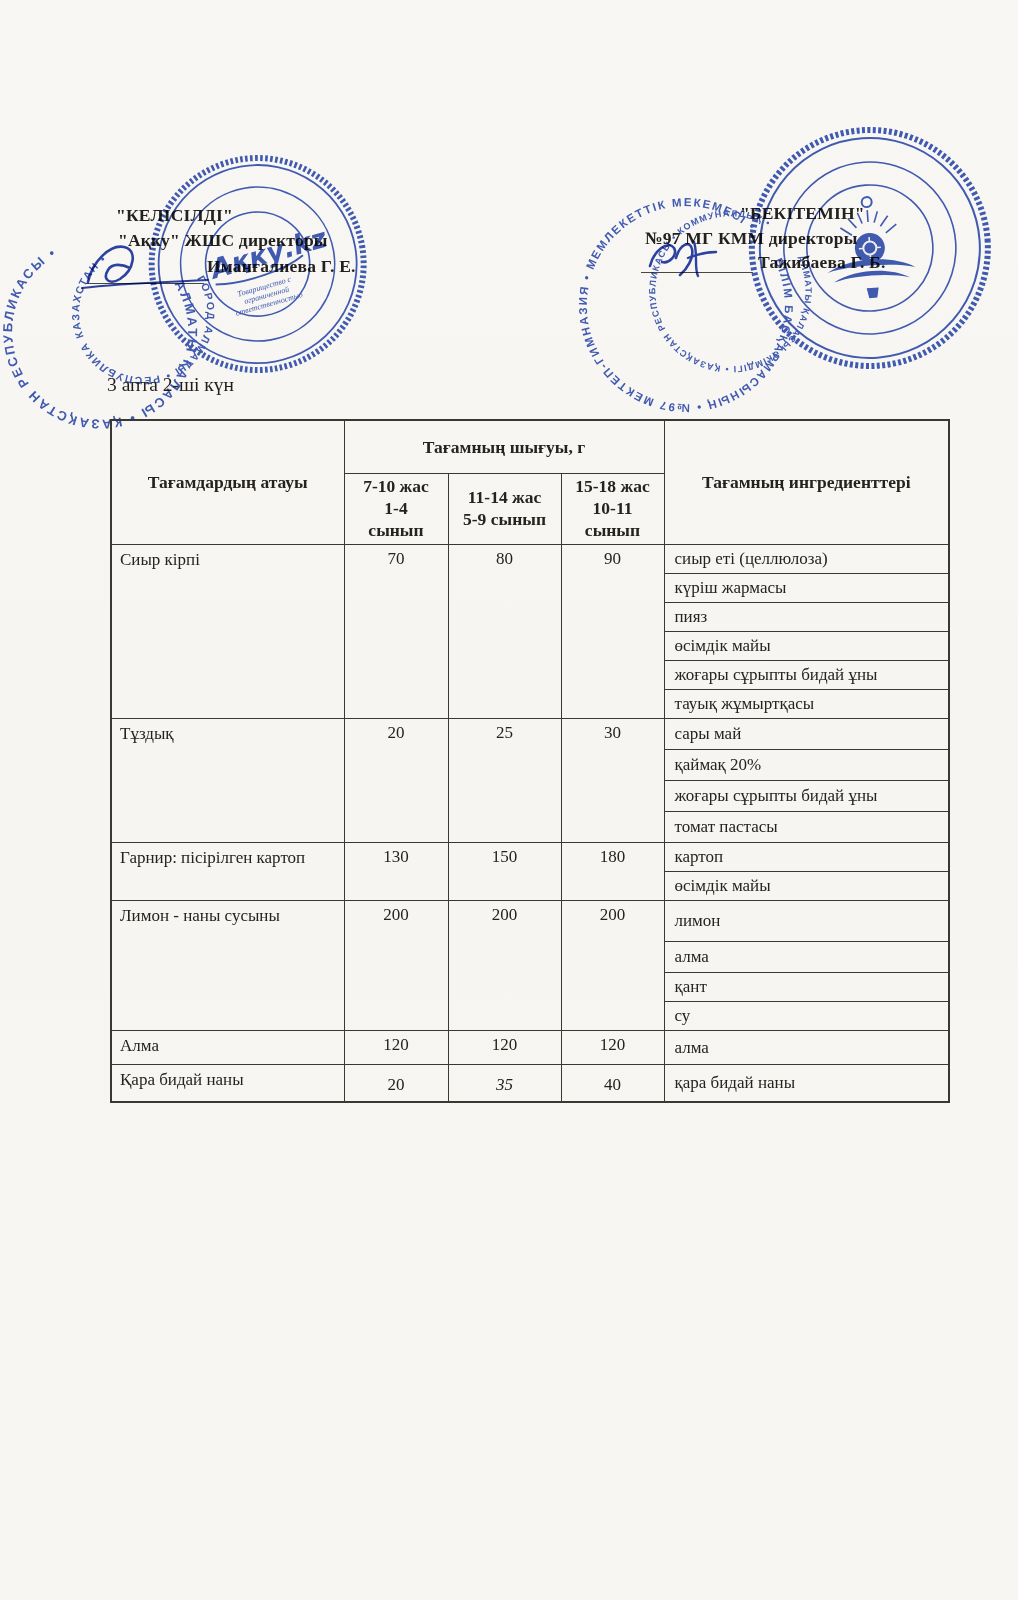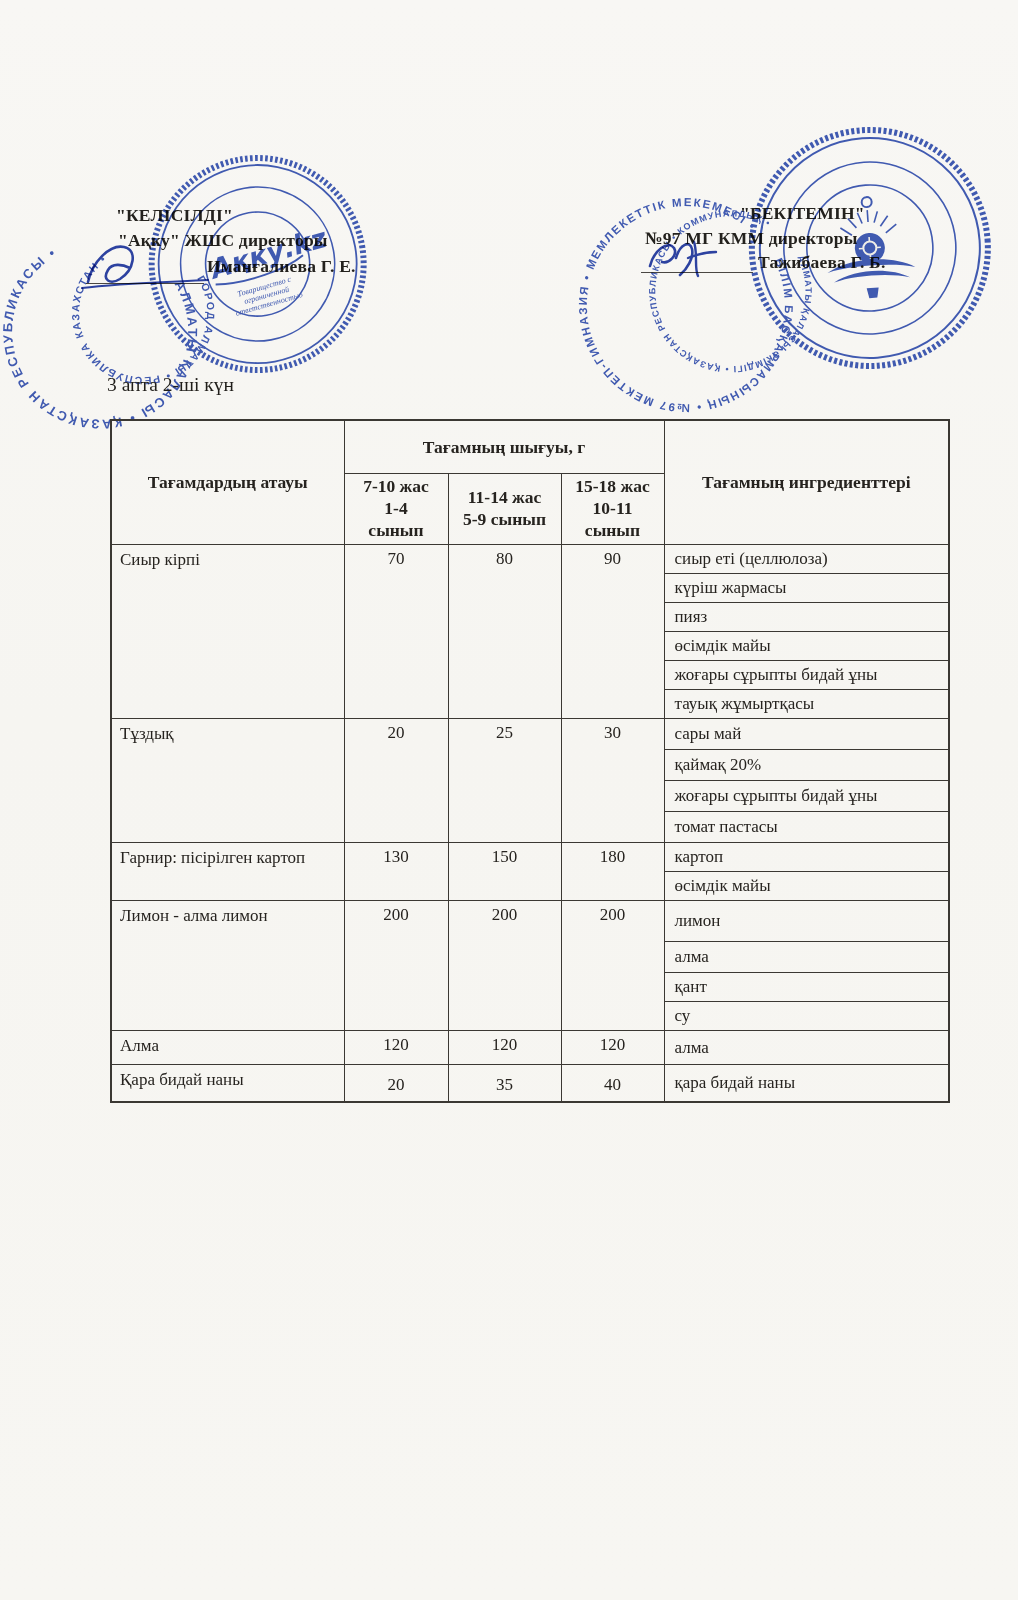--- a/index.html
+++ b/index.html
@@ -221,21 +221,21 @@
         <td class="num" rowspan="2">130</td>
         <td class="num" rowspan="2">150</td>
         <td class="num" rowspan="2">180</td>
         <td class="ing">картоп</td>
       </tr>
       <tr>
           <td class="ing">өсімдік майы</td>
         </tr>
 
       <tr>
-        <td class="dish" rowspan="4">Лимон - алма лимон</td>
+        <td class="dish" rowspan="4">Лимон - наны сусыны</td>
         <td class="num" rowspan="4">200</td>
         <td class="num" rowspan="4">200</td>
         <td class="num" rowspan="4">200</td>
         <td class="ing h40">лимон</td>
       </tr>
       <tr>
           <td class="ing h30">алма</td>
         </tr>
       <tr>
           <td class="ing">қант</td>
@@ -248,20 +248,20 @@
         <td class="dish">Алма</td>
         <td class="num">120</td>
         <td class="num">120</td>
         <td class="num">120</td>
         <td class="ing">алма</td>
       </tr>
 
       <tr class="r-last">
         <td class="dish">Қара бидай наны</td>
         <td class="num" style="vertical-align:middle;">20</td>
-        <td class="num" style="vertical-align:middle;">35</td>
+        <td class="num" style="vertical-align:middle;font-style:italic;">35</td>
         <td class="num" style="vertical-align:middle;">40</td>
         <td class="ing">қара бидай наны</td>
       </tr>
     </tbody>
   </table>
 
 </div>
 
 </body></html>

